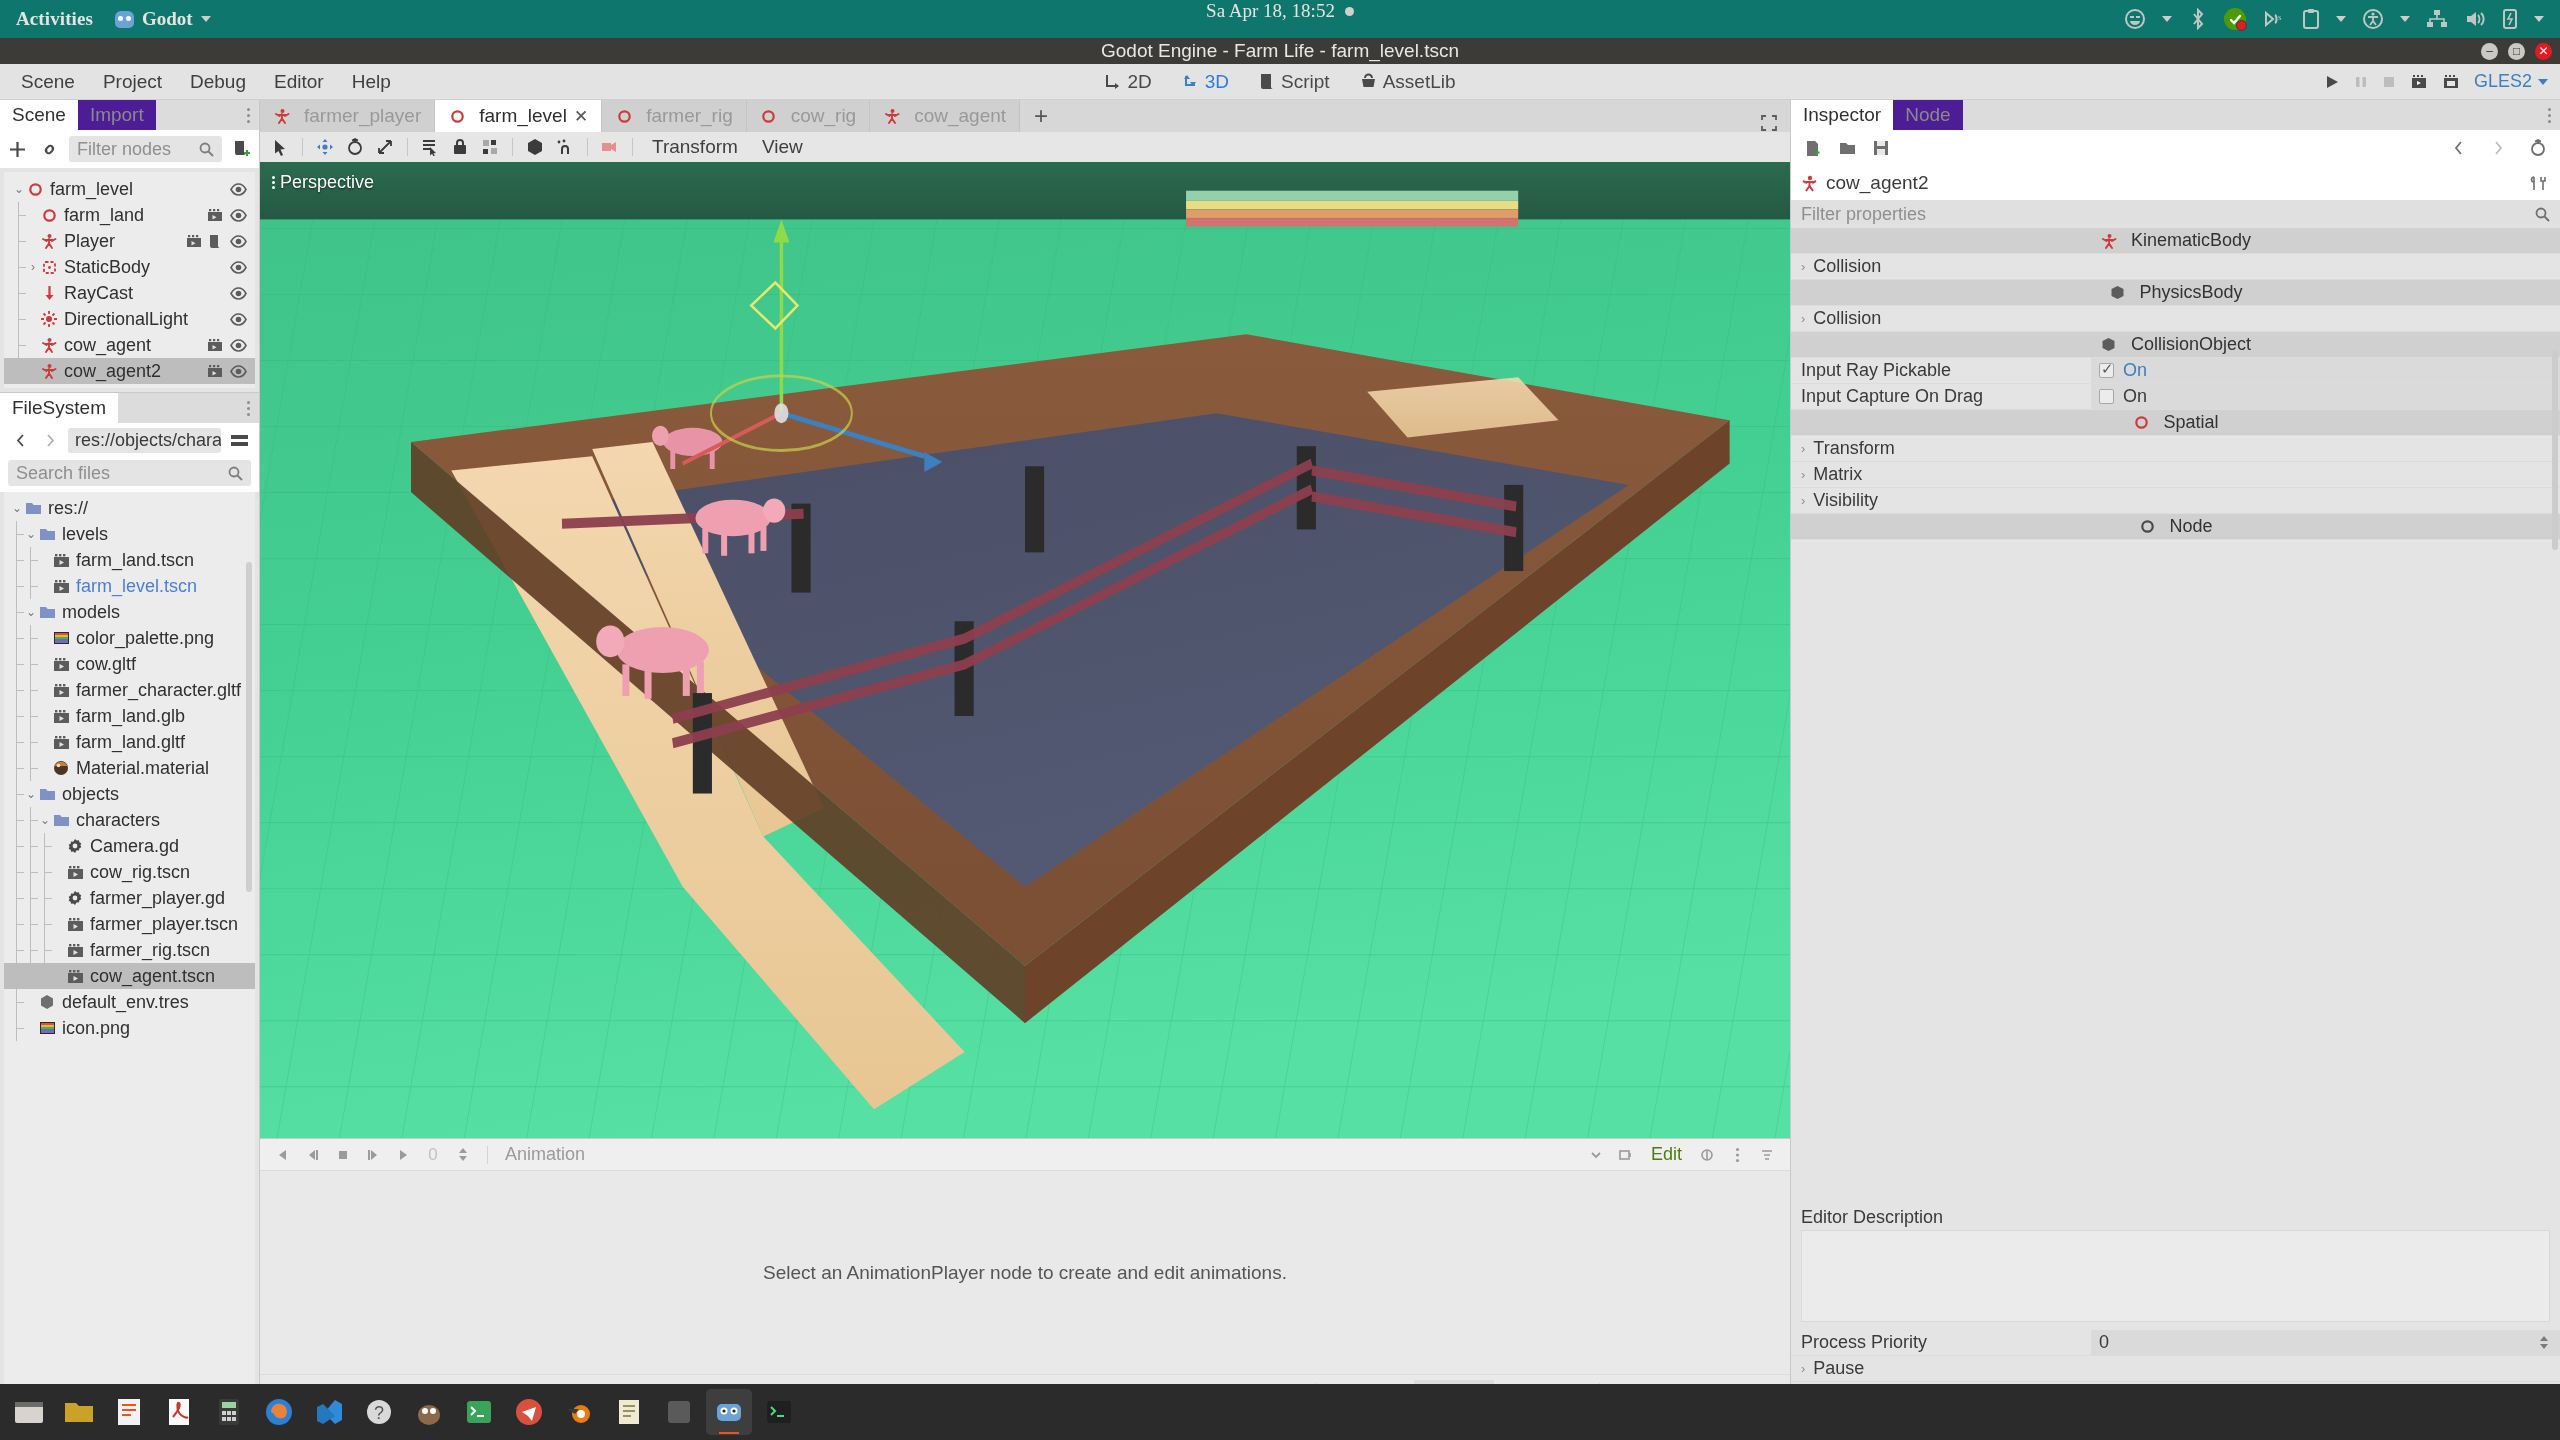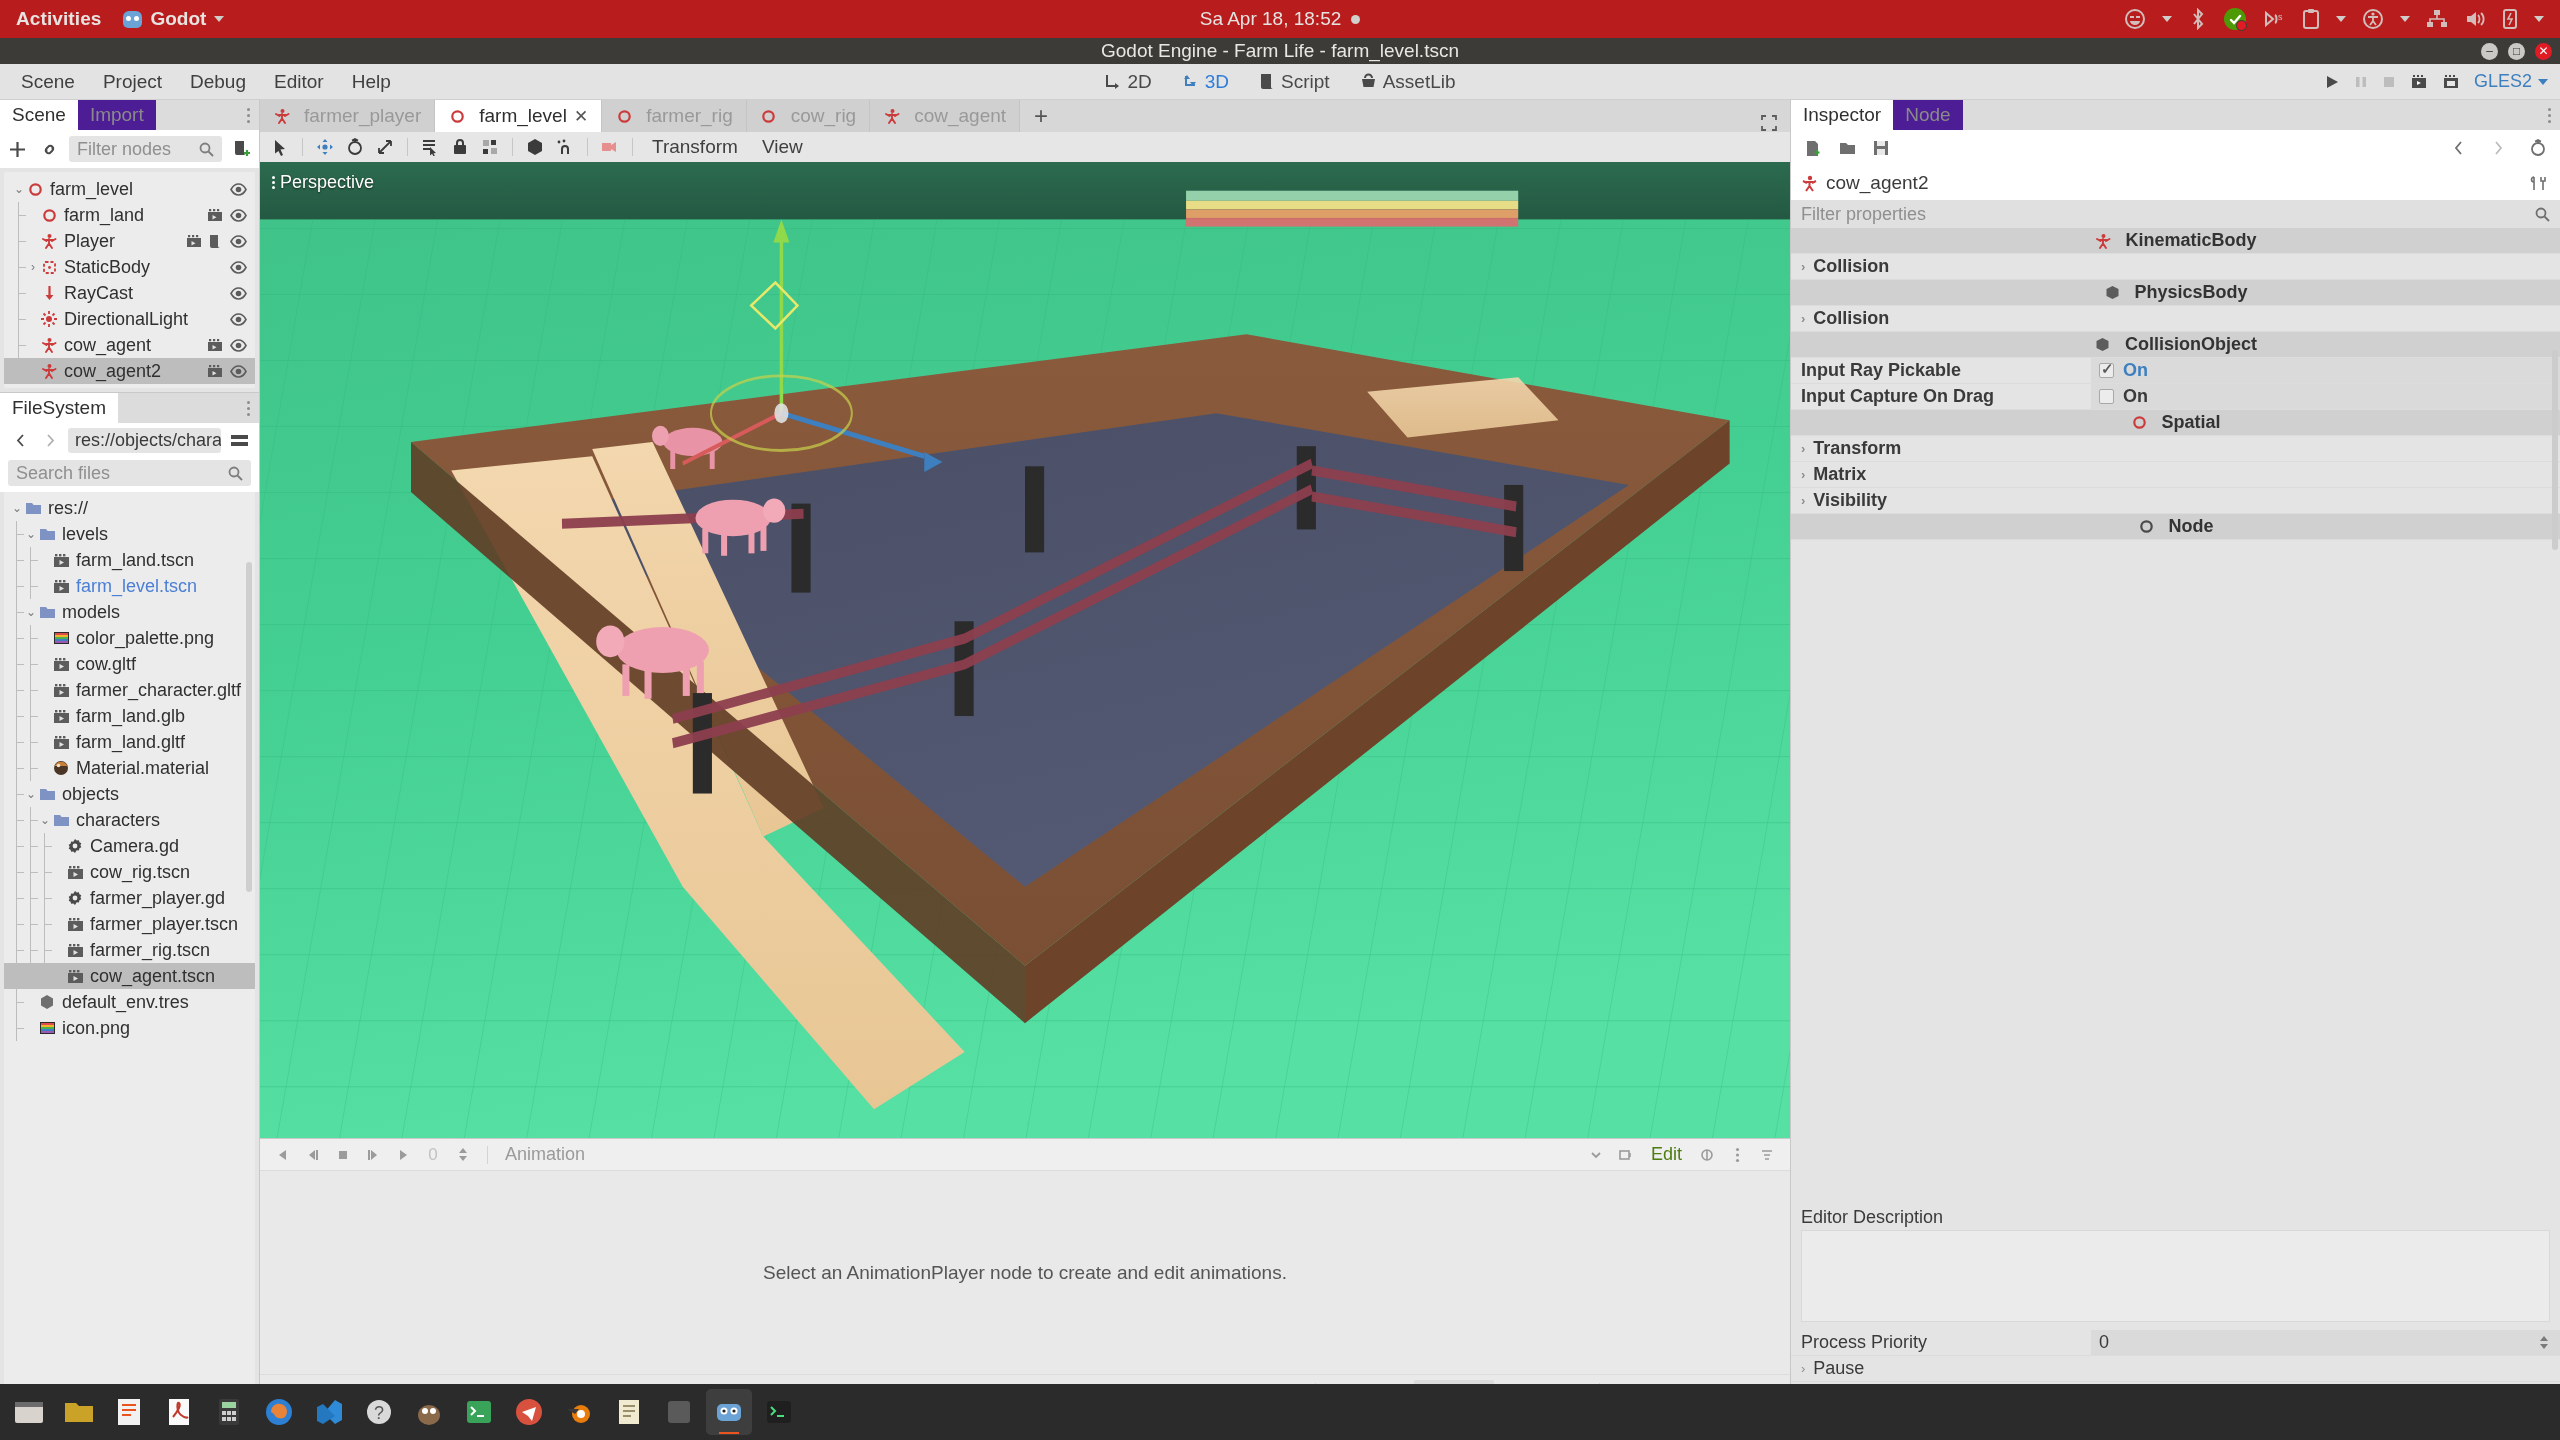--- a/index.html
+++ b/index.html
@@ -7,23 +7,24 @@
   body {
     font-family: "Liberation Sans", sans-serif;
     background: #e8e8e8;
     font-size: 19px;
     color: #3b3b3b;
     -webkit-font-smoothing: antialiased;
   }
 
   
   #gnome-bar {
-    height: 38px; background: #b91c1c; color: #e6e4e1;
-    display: flex; align-items: center; font-size: 19px;
+    height: 38px; background: #0f766e; color: #e6e4e1;
+    display: flex; font-size: 19px;
     position: relative;
+    font-family: Liberation Serif, serif;
   }
   #gnome-bar .gb-left { display: flex; align-items: center; gap: 22px; padding-left: 16px; }
   #gnome-bar .gb-center {
     position: absolute; left: 0; right: 0; text-align: center;
     display: flex; justify-content: center; align-items: center; gap: 10px;
     pointer-events: none;
   }
   #gnome-bar .gb-center > * { pointer-events: auto; }
   #gnome-bar .gb-right {
     margin-left: auto; display: flex; align-items: center;
@@ -175,21 +176,21 @@
 
   
   #right-dock { width: 770px; background:#e4e4e4; border-left:1px solid #c8c8c8;
                 display:flex; flex-direction:column; position:relative;}
   .insp-toolbar { display:flex; align-items:center; gap:10px; padding:6px 10px; background:#fff;}
   .insp-right { margin-left:auto; display:flex; align-items:center; gap:16px;}
   .insp-obj { display:flex; align-items:center; gap:8px; padding:5px 10px; background:#fff; font-size:19px;}
   .insp-filter { background:#e0e0e0; height:28px; display:flex; align-items:center; padding:0 10px;
                  color:#8f8f8f; font-size:18px;}
   .insp-filter .mag { margin-left:auto; }
-  .insp-list { flex:1; overflow:hidden;font-weight:bold; }
+  .insp-list { flex:1; overflow:hidden; }
   .cat-row { height:26px; background:#d0d0d0; display:flex; align-items:center; justify-content:center;
              gap:7px; font-size:18px; color:#333; border-bottom:1px solid #dcdcdc;}
   .prop-row { height:26px; display:flex; align-items:center; padding-left:10px; font-size:18px;
               color:#3a3a3a; background:#e4e4e4; border-bottom:1px solid #dcdcdc;}
   .prop-row .chev { color:#8d8d8d; margin-right:8px; font-size:13px;}
   .prop-split { display:flex; align-items:center; height:26px; border-bottom:1px solid #dcdcdc; background:#e4e4e4;}
   .prop-split .k { width:300px; padding-left:10px; font-size:18px; color:#3a3a3a;}
   .prop-split .v { flex:1; display:flex; align-items:center; gap:9px; font-size:18px; color:#3a3a3a;
                    background:#dadada; height:100%; padding-left:8px;}
   .chk { width:15px;height:15px;border:1px solid #a8a8a8; background:#ececec; border-radius:2px; position:relative;}

